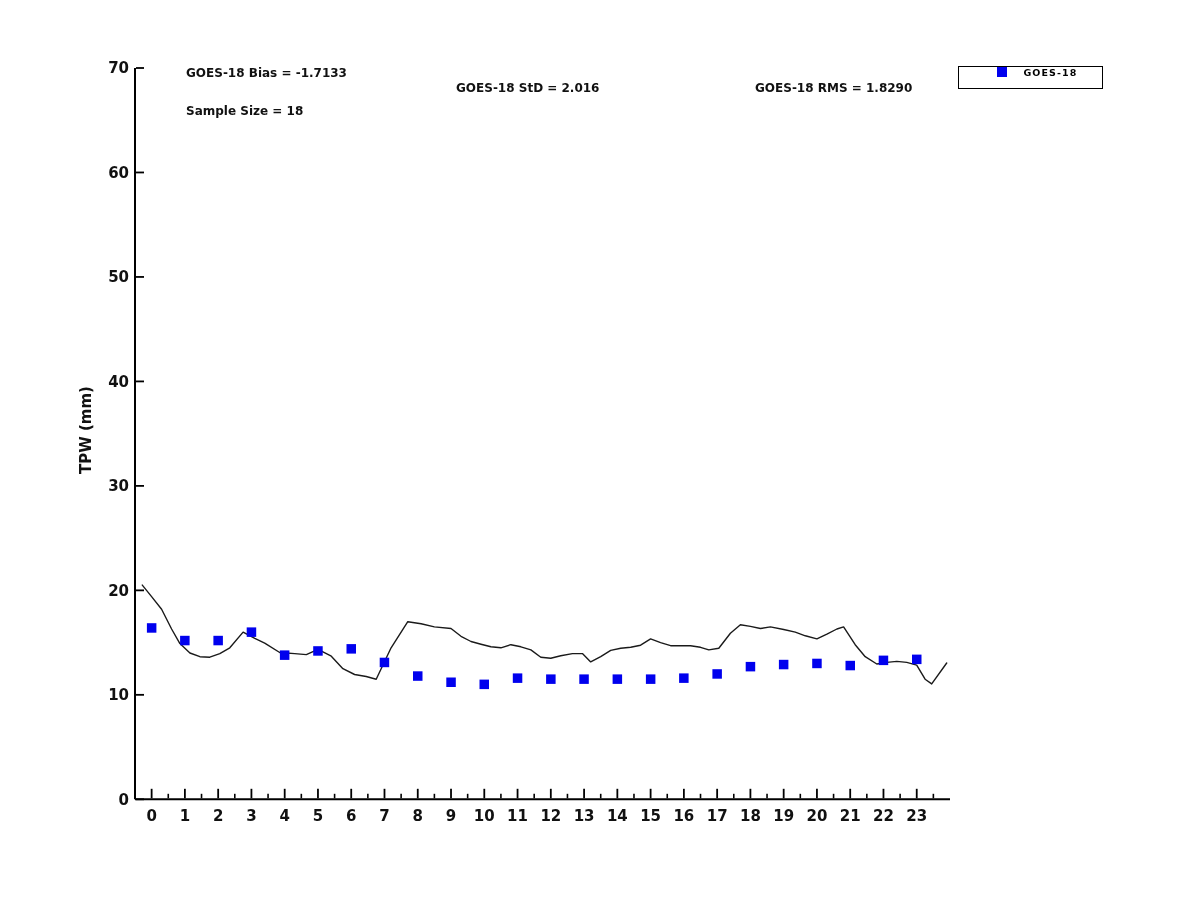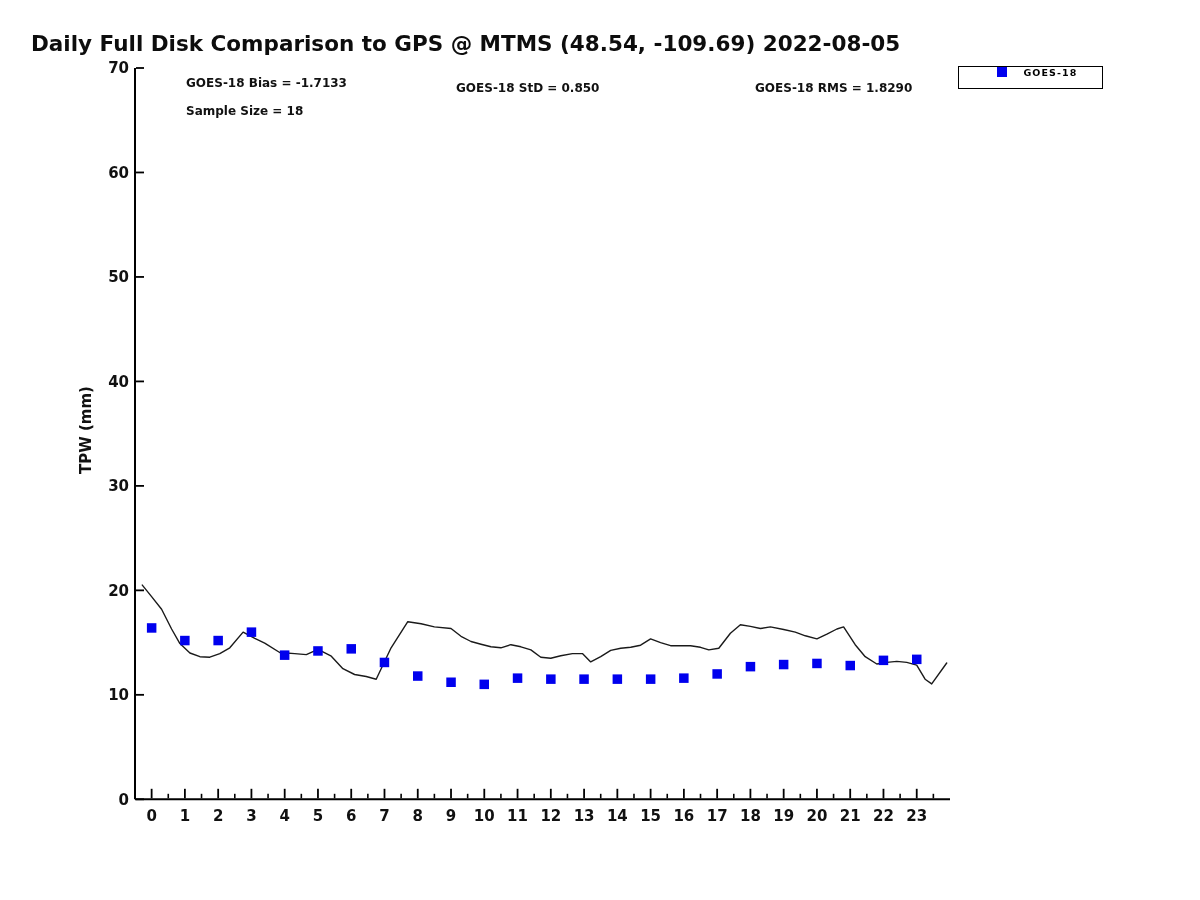--- a/index.html
+++ b/index.html
@@ -7,21 +7,21 @@
     position:relative;width:1200px;height:900px;background:#ffffff;overflow:hidden;
     font-family:"DejaVu Sans", sans-serif;color:#111;
   }
   .title{
     position:absolute;left:31px;top:31px;
     font-size:21.5px;font-weight:bold;color:#0d0d0d;white-space:nowrap;
   }
   .stat{
     position:absolute;font-size:12px;font-weight:bold;color:#111;white-space:nowrap;
   }
-  .stat.bias{left:186px;top:76px;}
+  .stat.bias{left:186px;top:66px;}
   .stat.std{left:456px;top:81px;}
   .stat.rms{left:755px;top:81px;}
   .stat.sample{left:186px;top:104px;}
   .ylabel{
     position:absolute;left:86px;top:430px;
     transform:translate(-50%,-50%) rotate(-90deg);
     font-size:15px;font-weight:bold;white-space:nowrap;color:#111;
   }
   .xlabel{
     position:absolute;left:135px;top:831px;width:816px;text-align:center;
@@ -162,24 +162,23 @@
       <rect x="679.1" y="673.4" width="9.5" height="9.5" fill="#0000ee"></rect>
       <rect x="712.4" y="669.2" width="9.5" height="9.5" fill="#0000ee"></rect>
       <rect x="745.7" y="661.9" width="9.5" height="9.5" fill="#0000ee"></rect>
       <rect x="778.9" y="659.8" width="9.5" height="9.5" fill="#0000ee"></rect>
       <rect x="812.2" y="658.7" width="9.5" height="9.5" fill="#0000ee"></rect>
       <rect x="845.5" y="660.8" width="9.5" height="9.5" fill="#0000ee"></rect>
       <rect x="878.7" y="655.6" width="9.5" height="9.5" fill="#0000ee"></rect>
       <rect x="912.0" y="654.6" width="9.5" height="9.5" fill="#0000ee"></rect>
     </svg>
 
-  <div class="title">Daily Full Disk Comparison to GPS @ MTMS (48.54, -109.69) 2022-08-05</div>
 
   <div class="stat bias">GOES-18 Bias = -1.7133</div>
-  <div class="stat std">GOES-18 StD = 0.850</div>
+  <div class="stat std">GOES-18 StD = 2.016</div>
   <div class="stat rms">GOES-18 RMS = 1.8290</div>
   <div class="stat sample">Sample Size = 18</div>
 
   <div class="ylabel">TPW (mm)</div>
 
   <div class="legend">
     <span class="legend-marker" style="background: rgb(0, 0, 238);"></span>
     <span class="legend-label">GOES-18</span>
   </div>
 </div>

